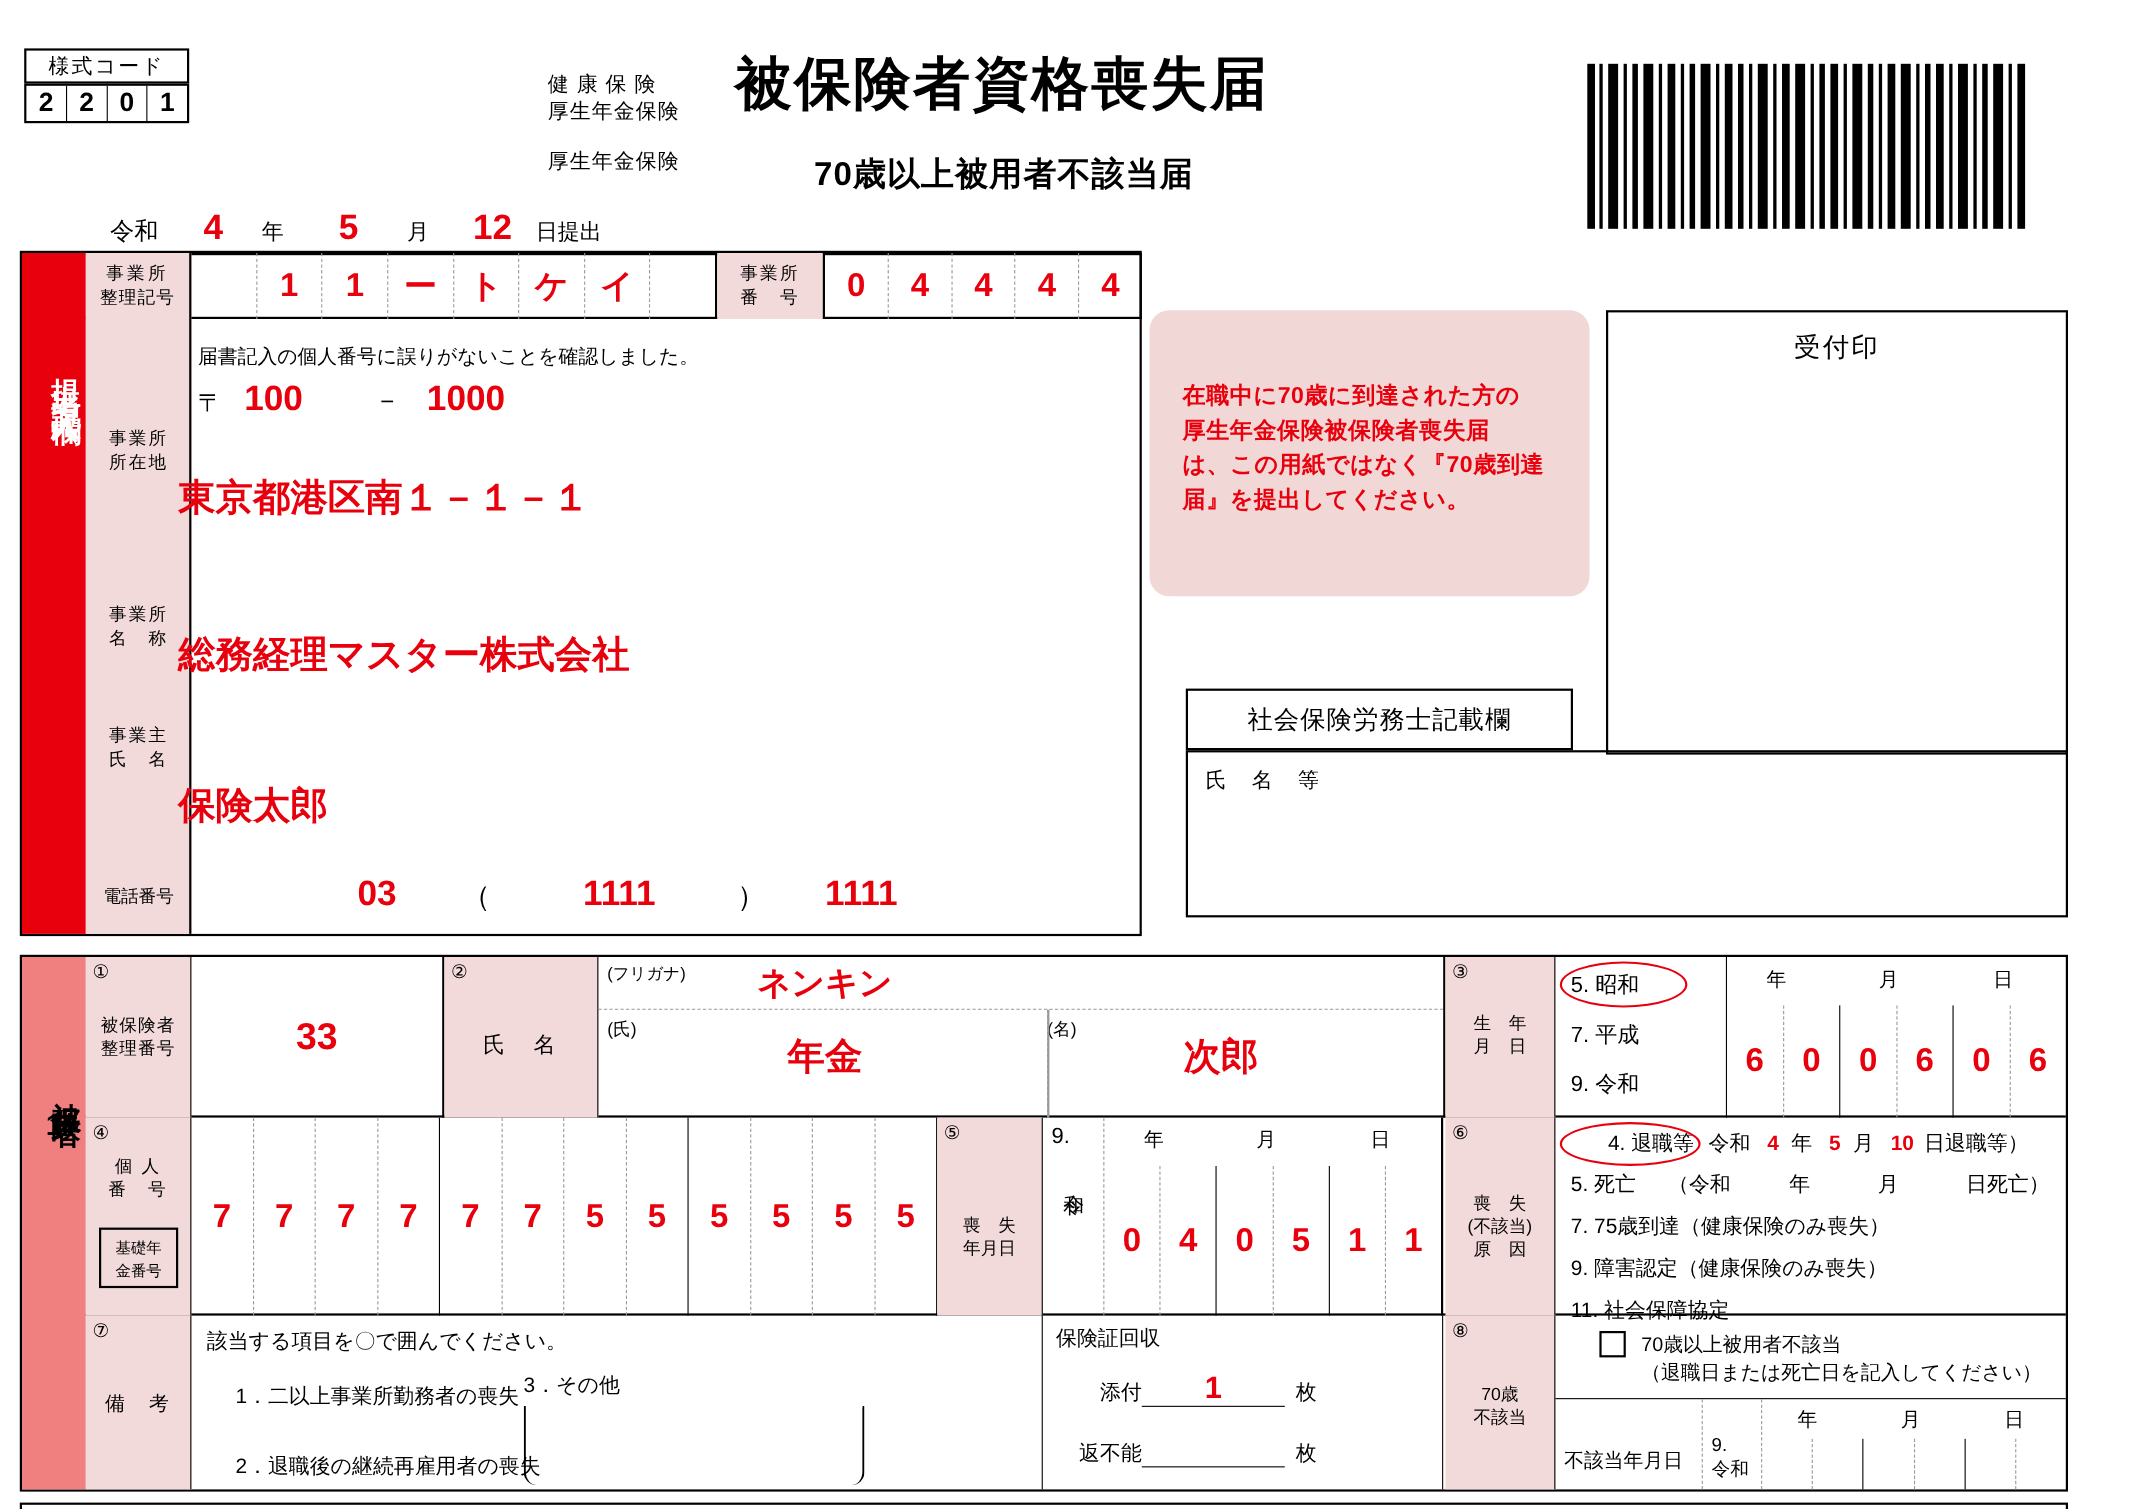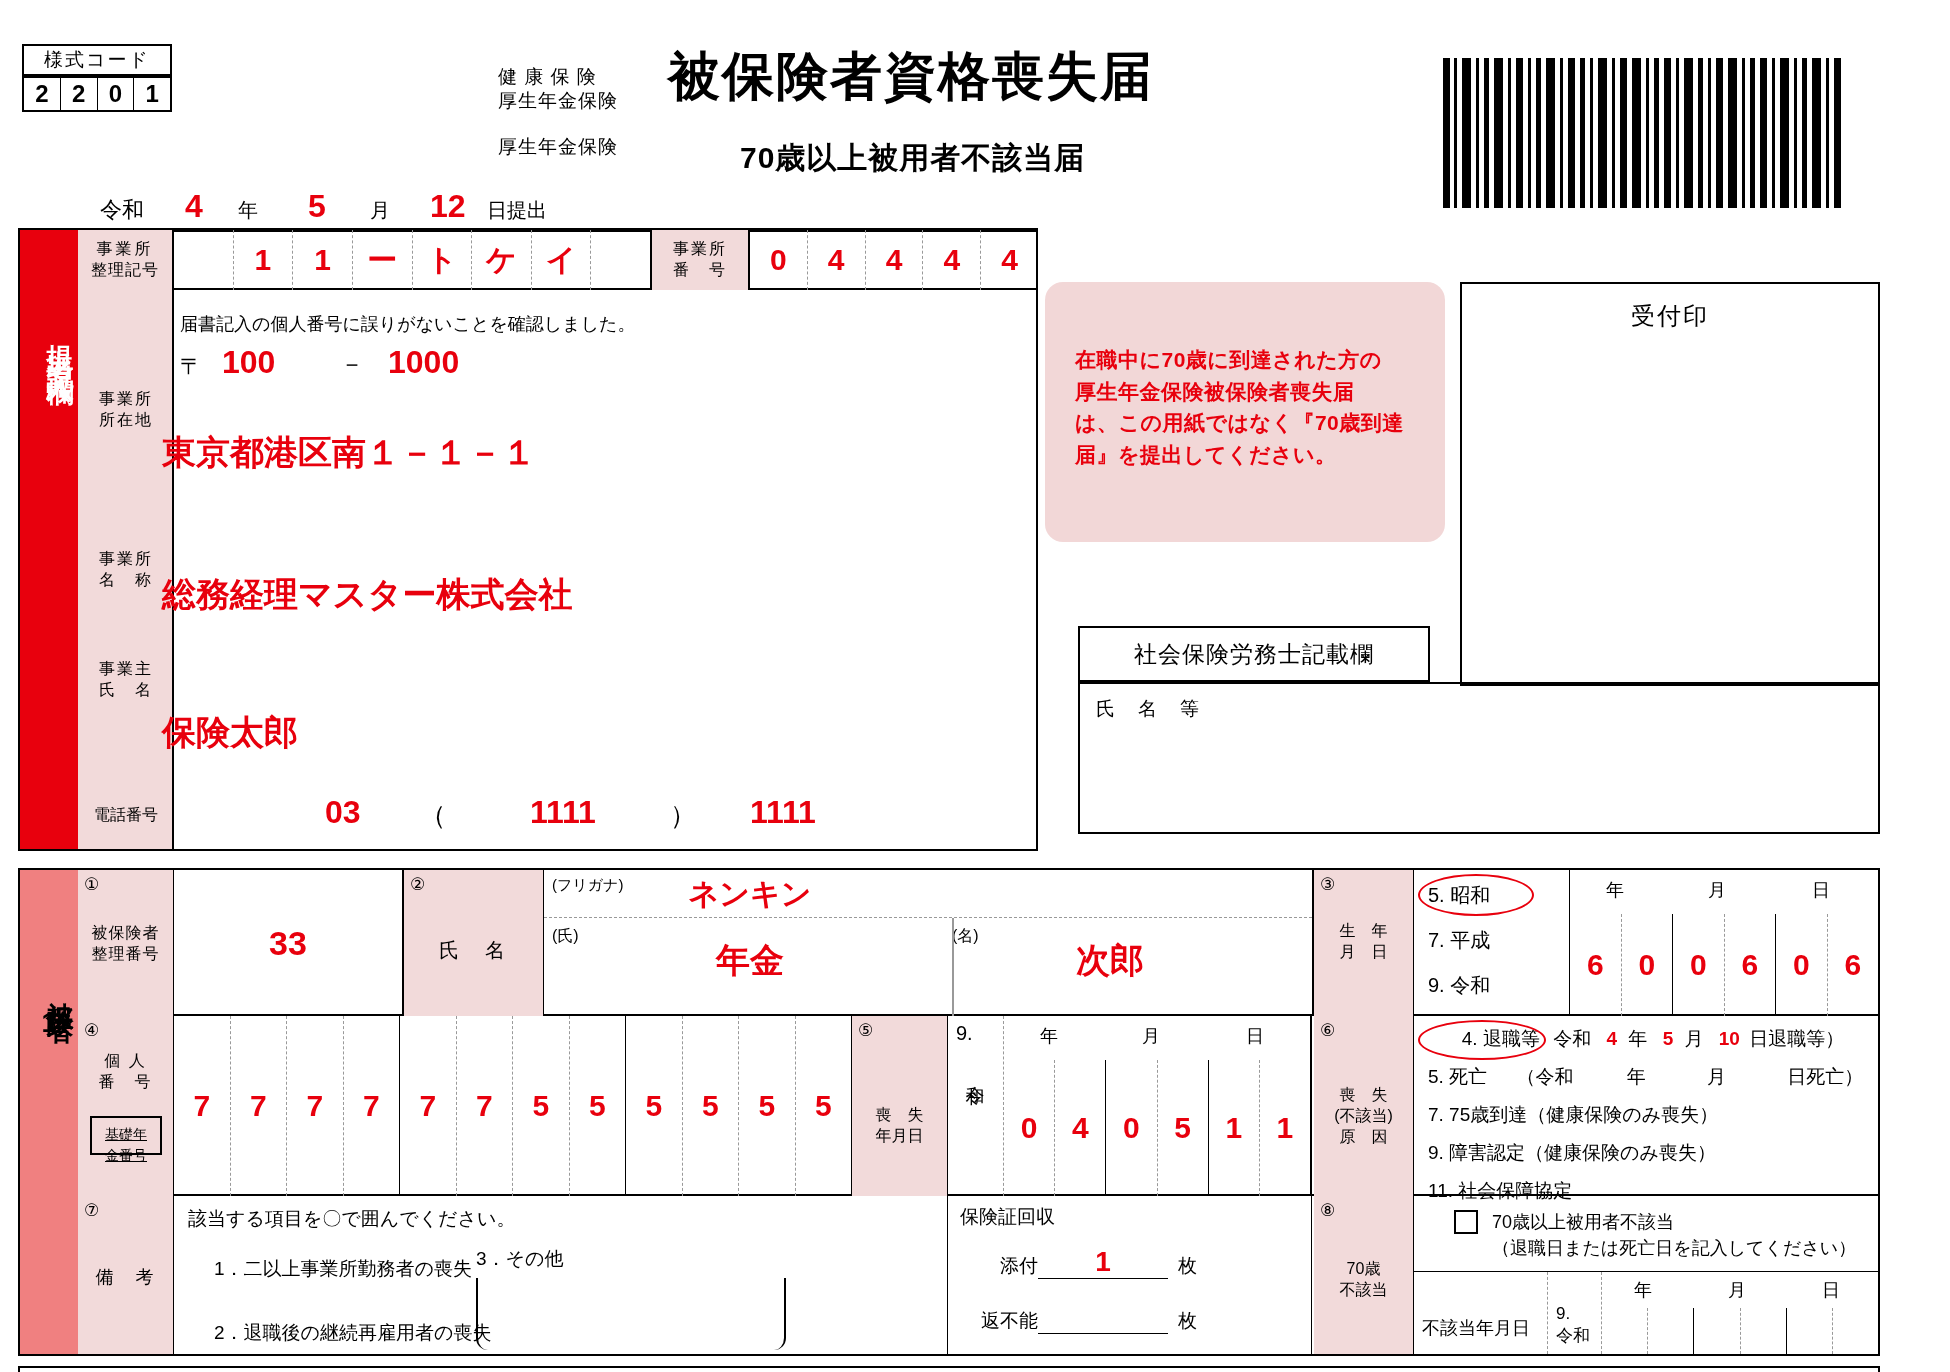--- a/index.html
+++ b/index.html
@@ -244,21 +244,21 @@
         <div>6</div>
       </div>
     </div>
   </div>
 
   <div class="abs" style="left:78px;top:1016px;width:1800px;height:180px;border-bottom:2px solid #000;"></div>
   <div class="abs pink" style="left:78px;top:1016px;width:96px;height:180px;border-right:1.5px solid #000;">
     <div style="font-size:17px;margin:4px 0 0 6px;">④</div>
     <div class="c" style="font-size:16px;margin-top:10px;letter-spacing:2px;">個 人</div>
     <div class="c" style="font-size:16px;letter-spacing:2px;">番　号</div>
-    <div class="abs bk c" style="left:12px;top:100px;width:72px;height:39px;font-size:14px;line-height:1.5;padding-top:6px;text-decoration:underline;">
+    <div class="abs bk c" style="left:12px;top:100px;width:72px;height:55px;font-size:14px;line-height:1.5;padding-top:6px;">
       <span>基礎年</span><br>
       <span>金番号</span>
     </div>
   </div>
   <div class="abs" style="left:174px;top:1016px;width:678px;height:180px;border-right:1.5px solid #000;">
     <div class="cellgrid" style="height:100%;">
       <div>7</div>
       <div>7</div>
       <div>7</div>
       <div style="border-right:1.5px solid #000;">7</div>

